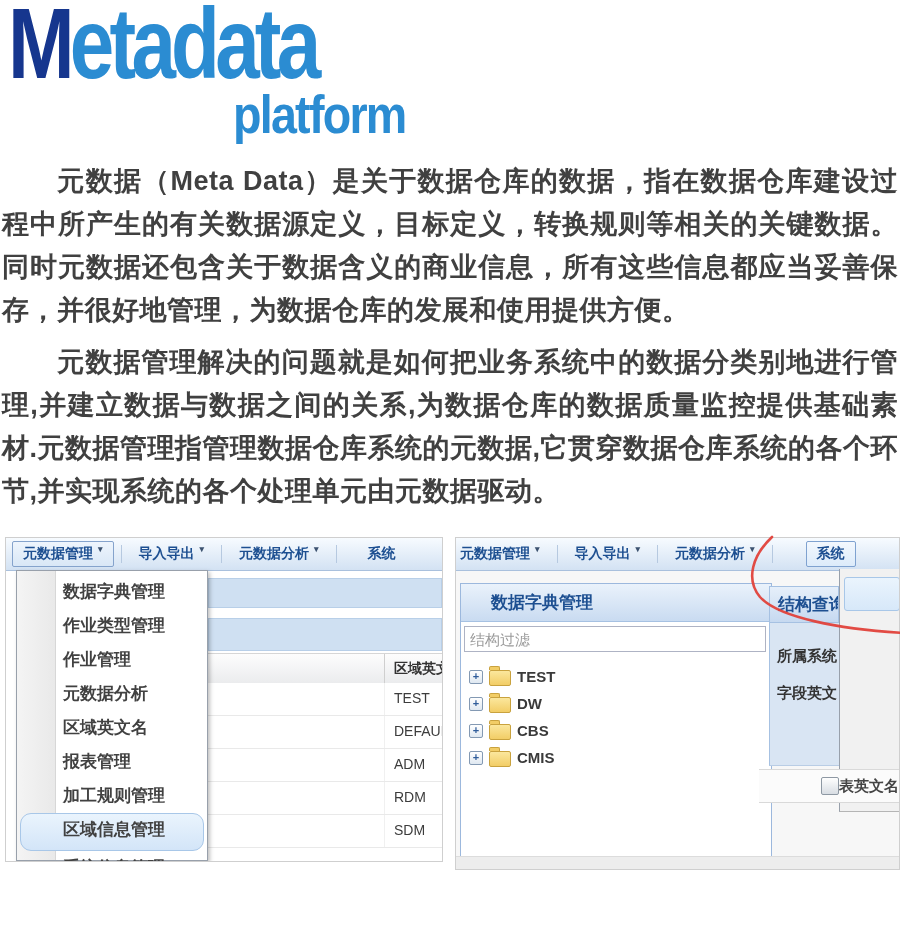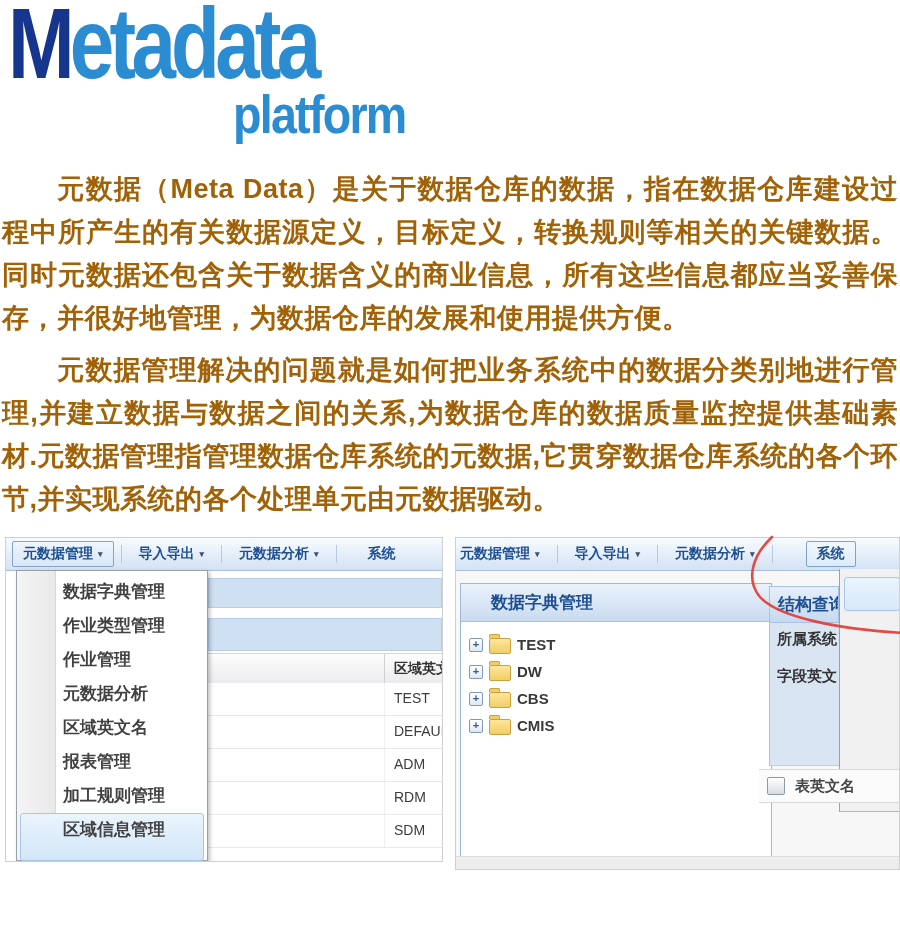--- a/index.html
+++ b/index.html
@@ -9,51 +9,51 @@
   
   .logo{position:absolute;top:0;left:0;width:480px;height:140px;}
   .logo-main{position:absolute;top:-14px;left:8px;font-size:100px;font-weight:bold;
              letter-spacing:-6px;transform:scaleX(0.80);transform-origin:left top;white-space:nowrap;}
   .logo-m{color:#16368e;}
   .logo-rest{color:#2b8cd2;}
   .logo-sub{position:absolute;top:84px;left:233px;font-size:53px;font-weight:bold;color:#2b8cd2;
             letter-spacing:-2px;transform:scaleX(0.88);transform-origin:left top;white-space:nowrap;}
 
   
-  .content{position:absolute;top:168px;left:2px;width:896px;color:#a16207;}
+  .content{position:absolute;top:160px;left:2px;width:896px;color:#404040;}
   .content p{margin:0 0 9px 0;font-size:27px;line-height:43px;text-align:justify;
              text-indent:2.05em;font-weight:600;letter-spacing:0.5px;}
 
   
   .shot{position:absolute;overflow:hidden;background:#ffffff;border:1px solid #cfcfcf;
         box-sizing:border-box;}
   .shot-left{left:5px;top:537px;width:438px;height:325px;}
   .shot-right{left:455px;top:537px;width:445px;height:333px;background:#f7f7f7;}
 
   .menubar{position:absolute;left:0;top:0;right:0;height:32px;
            background:linear-gradient(#f7fbff,#d3e2f3);border-bottom:1px solid #a9c0dd;
            display:flex;align-items:center;font-weight:bold;color:#1d4f91;font-size:14px;}
-  .menu-item{display:flex;align-items:center;gap:5px;padding:3px 10px;white-space:nowrap;cursor:default;}
+  .menu-item{display:flex;align-items:flex-start;gap:5px;padding:3px 10px;white-space:nowrap;cursor:default;}
   .menu-item.pressed{border:1px solid #85a3cc;border-radius:2px;
            background:linear-gradient(#eef5fd,#d9e7f6);margin-left:6px;}
   .menu-item.hovered{border:1px solid #7fa2d0;border-radius:2px;
            background:linear-gradient(#f3f8fe,#dcebfa);}
   .menu-sep{width:1px;height:18px;background:#b6c9e0;margin:0 7px;flex:none;}
   .dd-arrow{font-size:9px;color:#3c5270;line-height:1;}
 
   
   .dropdown{position:absolute;left:10px;top:32px;width:192px;bottom:0;background:#fff;
             border:1px solid #98a0ab;box-shadow:2px 2px 4px rgba(0,0,0,.25);box-sizing:border-box;}
   .dd-gutter{position:absolute;left:0;top:0;bottom:0;width:38px;
              background:linear-gradient(to right,#f4f4f4,#e9e9e9);border-right:1px solid #d7d7d7;}
   .dd-list{position:absolute;left:0;right:0;top:4px;margin:0;padding:0;list-style:none;}
   .dd-item{position:relative;height:34px;line-height:34px;margin:0 3px;padding-left:43px;
            font-size:17px;font-weight:bold;color:#414141;white-space:nowrap;overflow:hidden;}
   .dd-item.hl{background:linear-gradient(#eaf4fd,#d3e5f8);border:1px solid #a8c7e8;
-           border-radius:3px;height:48px;line-height:32px;padding-left:42px;box-sizing:border-box;}
+           border-radius:11px;height:38px;line-height:32px;padding-left:42px;box-sizing:border-box;}
 
   
   .bg-bar{position:absolute;right:0;background:#cfe0f2;border:1px solid #b8cfe8;box-sizing:border-box;}
   .bar1{left:202px;top:40px;height:30px;}
   .bar2{left:202px;top:80px;height:33px;}
   .tbl-header{position:absolute;left:202px;right:0;top:115px;height:30px;
               background:linear-gradient(#fdfdfd,#eaebed);border-top:1px solid #d6d6d6;
               border-bottom:1px solid #cfcfcf;}
   .tbl-header .col-line{position:absolute;left:176px;top:0;bottom:0;width:1px;background:#cfcfcf;}
   .tbl-header span{position:absolute;left:186px;top:6px;font-size:14px;font-weight:bold;
@@ -85,25 +85,25 @@
   .tree-label{font-size:15px;font-weight:bold;color:#3a3a3a;}
 
   .sub-tab{position:absolute;left:313px;top:48px;width:70px;height:37px;box-sizing:border-box;
            background:linear-gradient(#e6effa,#c6d9f0);border:1px solid #a6c1e2;
            color:#1d4f91;font-weight:bold;font-size:17px;line-height:35px;padding-left:8px;
            white-space:nowrap;overflow:hidden;}
   .sub-body{position:absolute;left:313px;top:85px;width:70px;height:143px;box-sizing:border-box;
            background:#d9e5f3;border-left:1px solid #a6c1e2;border-bottom:1px solid #b9cde5;
            overflow:hidden;}
   .sub-label{font-size:15px;font-weight:bold;color:#333;white-space:nowrap;padding-left:7px;}
-  .sub-label.l1{margin-top:7px;}
+  .sub-label.l1{margin-top:24px;}
   .sub-label.l2{margin-top:18px;}
   .chk-row{position:absolute;left:303px;top:231px;right:0;height:32px;background:#fbfbfb;
            border-top:1px solid #d9d9d9;border-bottom:1px solid #d9d9d9;display:flex;
-           align-items:center;gap:10px;padding-left:8px;z-index:3;overflow:hidden;}
+           align-items:center;padding-left:8px;z-index:3;overflow:hidden;justify-content:flex-end;}
   .checkbox{width:16px;height:16px;flex:none;border:1px solid #8e98a3;border-radius:2px;
            background:linear-gradient(#fefefe,#d8dde3);}
   .chk-label{font-size:15px;font-weight:bold;color:#444;white-space:nowrap;}
   .side-menu{position:absolute;left:383px;top:31px;width:62px;height:242px;background:#f1f1f1;
            border-left:1px solid #98a0ab;border-bottom:1px solid #b5b5b5;z-index:1;}
   .side-menu .hl-box{position:absolute;left:4px;right:2px;top:8px;height:32px;
            background:linear-gradient(#eaf4fd,#d7e8f9);border:1px solid #a8c7e8;border-radius:3px;}
   .footer-strip{position:absolute;left:0;right:0;bottom:0;height:12px;background:#ededed;
            border-top:1px solid #dcdcdc;}
 
@@ -213,20 +213,21 @@
         <span>系统</span>
       </div>
     </div>
 
     <div class="side-menu">
       <div class="hl-box"></div>
     </div>
 
     <div class="panel-left">
       <div class="panel-header">数据字典管理</div>
+      <input class="filter-input" type="text" placeholder="结构过滤" style="">
       <div class="tree">
         <div class="tree-node">
           <div class="expander">+</div>
           <div class="folder"></div>
           <span class="tree-label">TEST</span>
         </div>
         <div class="tree-node">
           <div class="expander">+</div>
           <div class="folder"></div>
           <span class="tree-label">DW</span>

